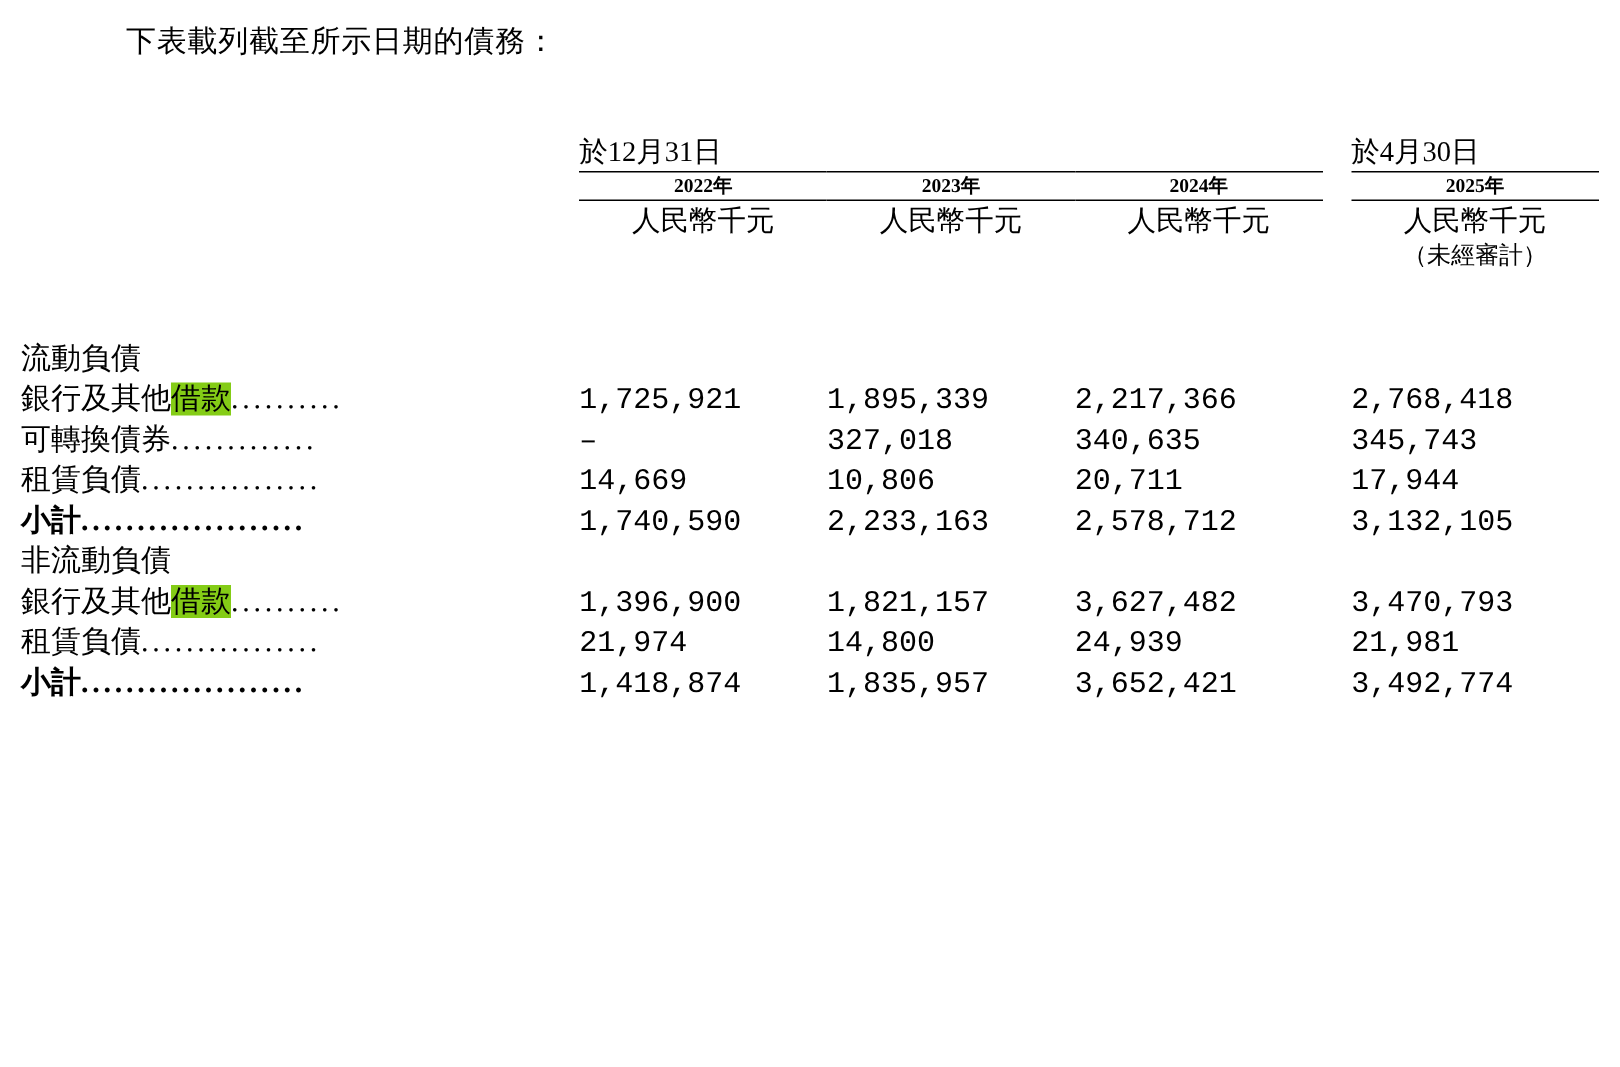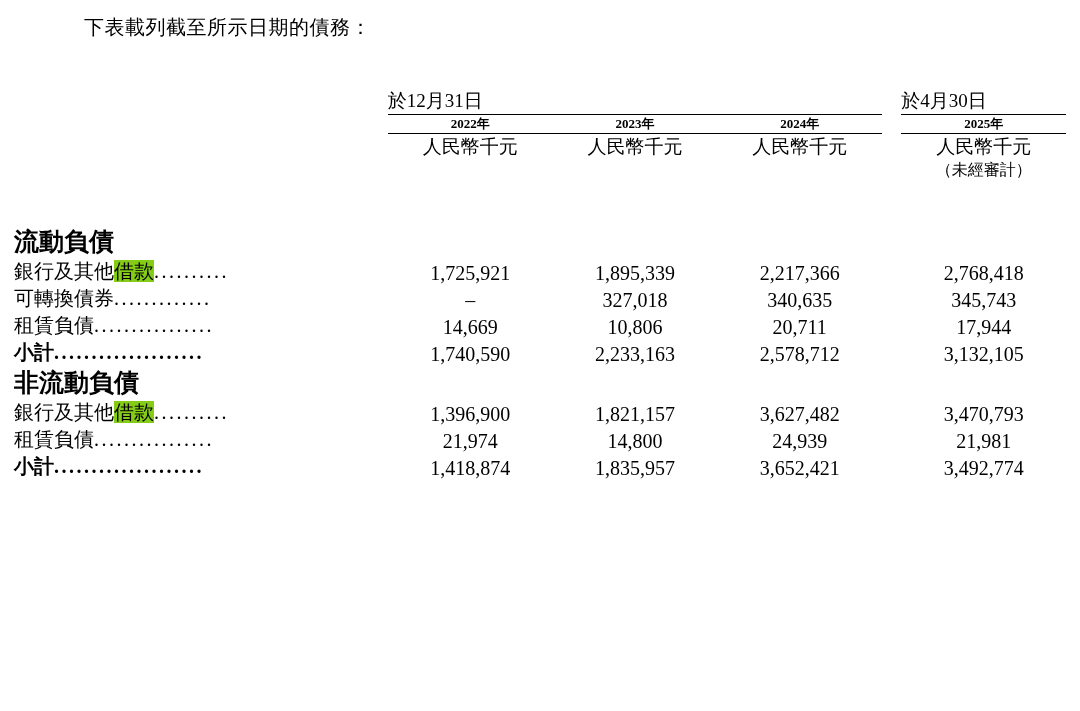--- a/index.html
+++ b/index.html
@@ -73,45 +73,46 @@
   }
   .hdr-unit2 {
     text-align: center;
     font-size: 16px;
     padding-top: 2px;
     padding-bottom: 2px;
   }
   .spacer-row td { height: 44px; }
 
   .section-title {
-    font-weight: bold;
-    font-size: 25px;
+    font-weight: normal;
+    font-size: 20px;
     padding-top: 8px;
     padding-bottom: 8px;
     text-align: left;
   }
   .row-label {
     font-size: 20px;
     padding-top: 7px;
     padding-bottom: 7px;
     text-align: left;
     white-space: nowrap;
   }
   .row-label.bold { font-weight: bold; margin-top: 36px; }
   .leader {
     letter-spacing: 2.5px;
     font-size: 20px;
   }
   .num {
-    text-align: center;
+    text-align: left;
     font-size: 20px;
     padding-top: 7px;
     padding-bottom: 7px;
     padding-right: 6px;
     white-space: nowrap;
+    font-family: Liberation Mono, monospace;
   }
   .hl {
     background: #84cc16;
   }
   .total-row .num, .total-row .row-label { font-weight: bold; }
 </style>
 </head>
 <body>
 
 <div class="page">

